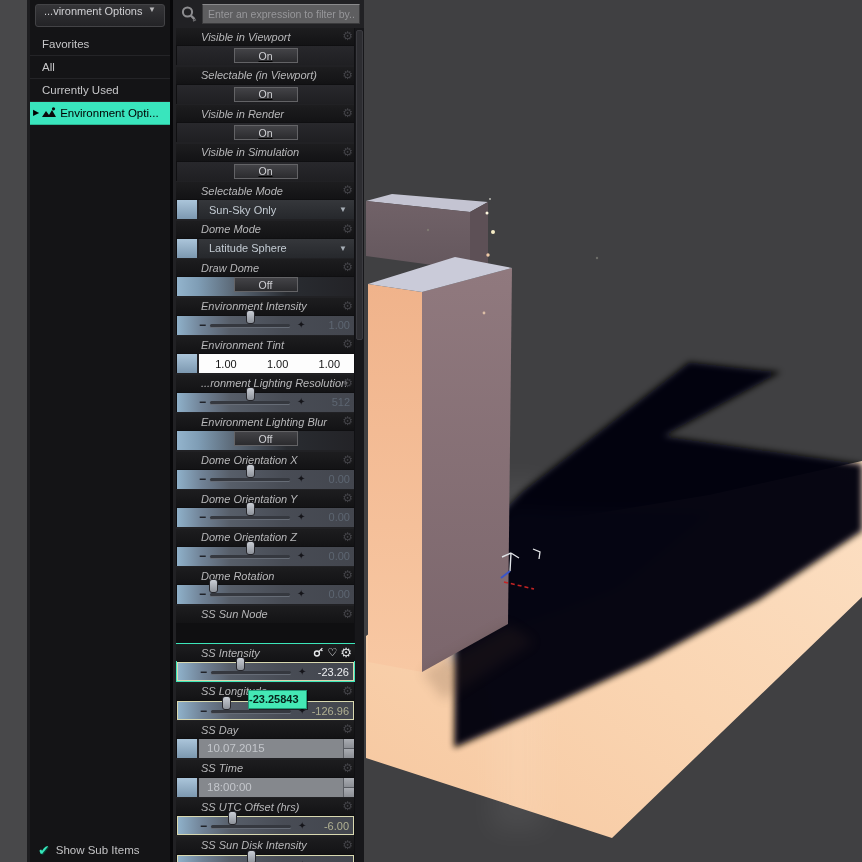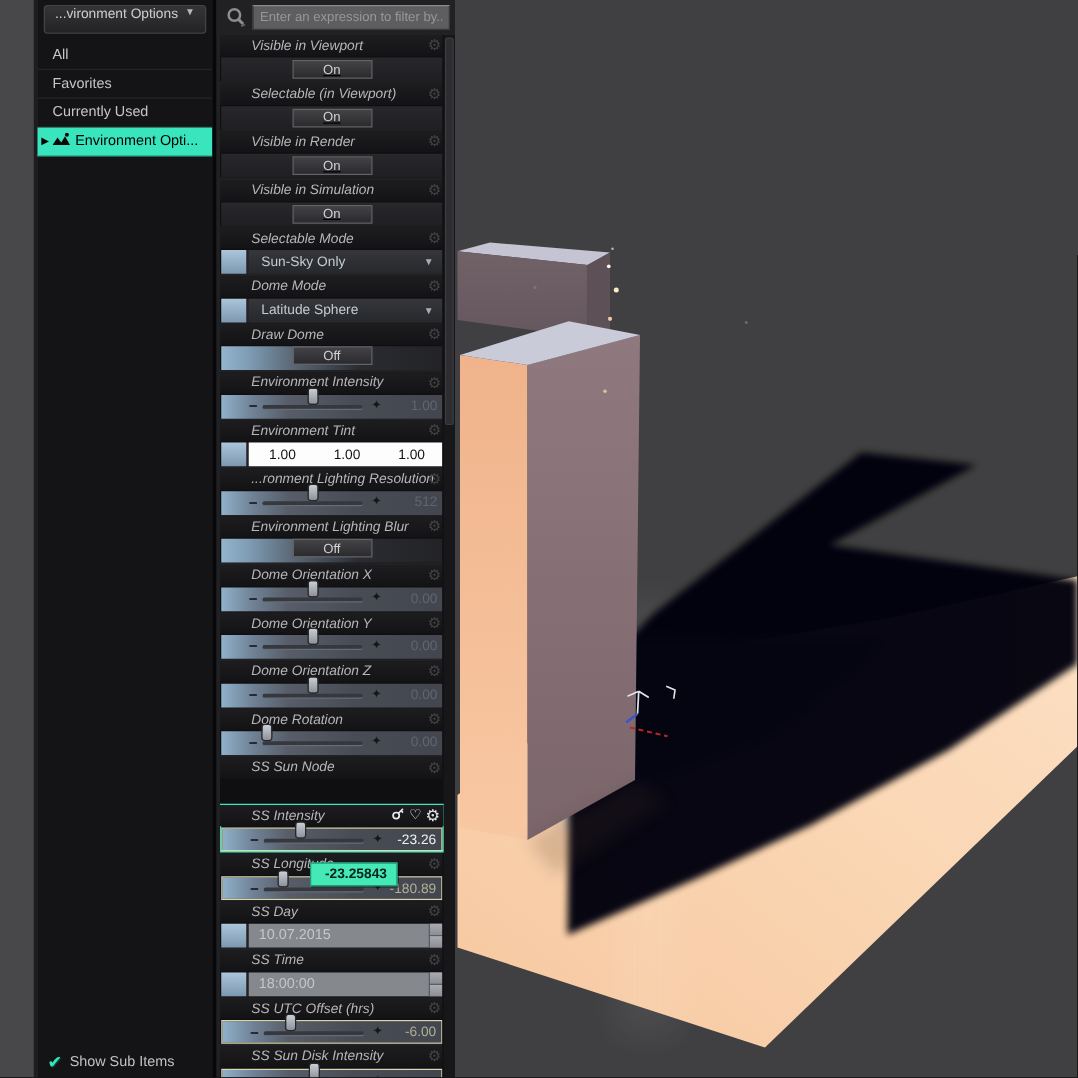--- a/index.html
+++ b/index.html
@@ -65,39 +65,39 @@
   .sl-plus{position:absolute;left:120px;top:3px;color:#15151a;font-size:10px;}
   .sl-groove{position:absolute;left:33px;top:8px;width:80px;height:3px;background:#35383f;border-radius:2px;box-shadow:0 1px 0 #666c76;}
   .sl-knob{position:absolute;top:-6px;width:9px;height:14px;background:linear-gradient(#caced5,#8d929a);
        border:1px solid #26262b;border-radius:3px;box-sizing:border-box;}
   .sl-val{position:absolute;right:4px;top:3px;width:46px;text-align:right;font-size:11px;}
   .val-dim{color:#5d6672;}
   .val-pale{color:#b0b092;}
   .val-white{color:#eef0f2;}
   
   .tooltip{position:absolute;left:72px;top:662px;z-index:60;background:#44e9b5;border:1px solid #1f9b77;
-       color:#06241b;font-size:11px;font-weight:bold;padding:2px 7px 3px 11px;box-shadow:1px 1px 0 rgba(0,0,0,.55);}
+       color:#06241b;font-size:11px;font-weight:bold;padding:2px 7px 3px 0;box-shadow:1px 1px 0 rgba(0,0,0,.55);}
   
   .viewport{position:absolute;left:364px;top:0;width:498px;height:862px;background:#404042;}
 </style>
 </head>
 <body>
 
 <div id="app">
 
   <div class="left-strip"></div>
 
   <div class="sidebar">
     <button class="sb-dropdown">
       <span>...vironment Options</span>
       <span class="chev">▼</span>
     </button>
     <div class="sb-list" id="sb-list">
+        <div class="sb-item"><span>Favorites</span></div>
         <div class="sb-item"><span>All</span></div>
-        <div class="sb-item"><span>Favorites</span></div>
         <div class="sb-item"><span>Currently Used</span></div>
         <div class="sb-item selected">
           <span class="arrow">▶</span>
           <span><svg width="15" height="11" viewBox="0 0 15 11" style="vertical-align:-1px">
               <path d="M0,10 L4,4 L7,8 L10,3 L14,10 Z" fill="#0a0a0a"></path>
               <circle cx="11.5" cy="1.8" r="1.6" fill="#0a0a0a"></circle>
             </svg></span>
           <span>Environment Opti...</span>
         </div>
       </div>
@@ -319,21 +319,21 @@
         <div class="group">
           <div class="lrow">
             <span class="glabel">SS Longitude</span>
             <span class="gear-dim">⚙</span>
           </div>
           <div class="crow slider edited">
             <span class="sl-minus">−</span>
             <span class="sl-groove"></span>
             <span class="sl-knob" style="left: 43.7px;"></span>
             <span class="sl-plus">✦</span>
-            <span class="sl-val val-pale">-180.89</span>
+            <span class="sl-val val-pale">-126.96</span>
           </div>
         </div>
         <div class="group">
           <div class="lrow">
             <span class="glabel">SS Day</span>
             <span class="gear-dim">⚙</span>
           </div>
           <div class="crow field">
             <span class="chip"></span>
             <div class="fbody"><span>10.07.2015</span><span class="spinners">

